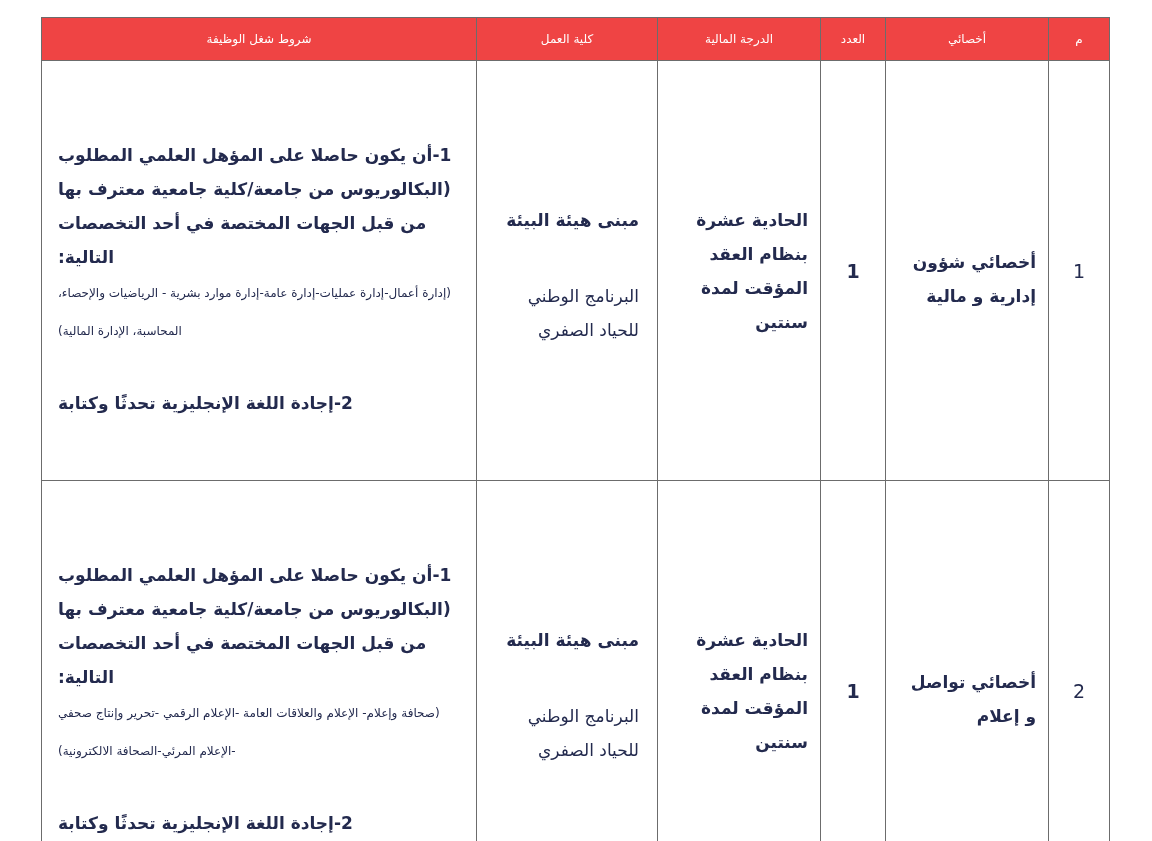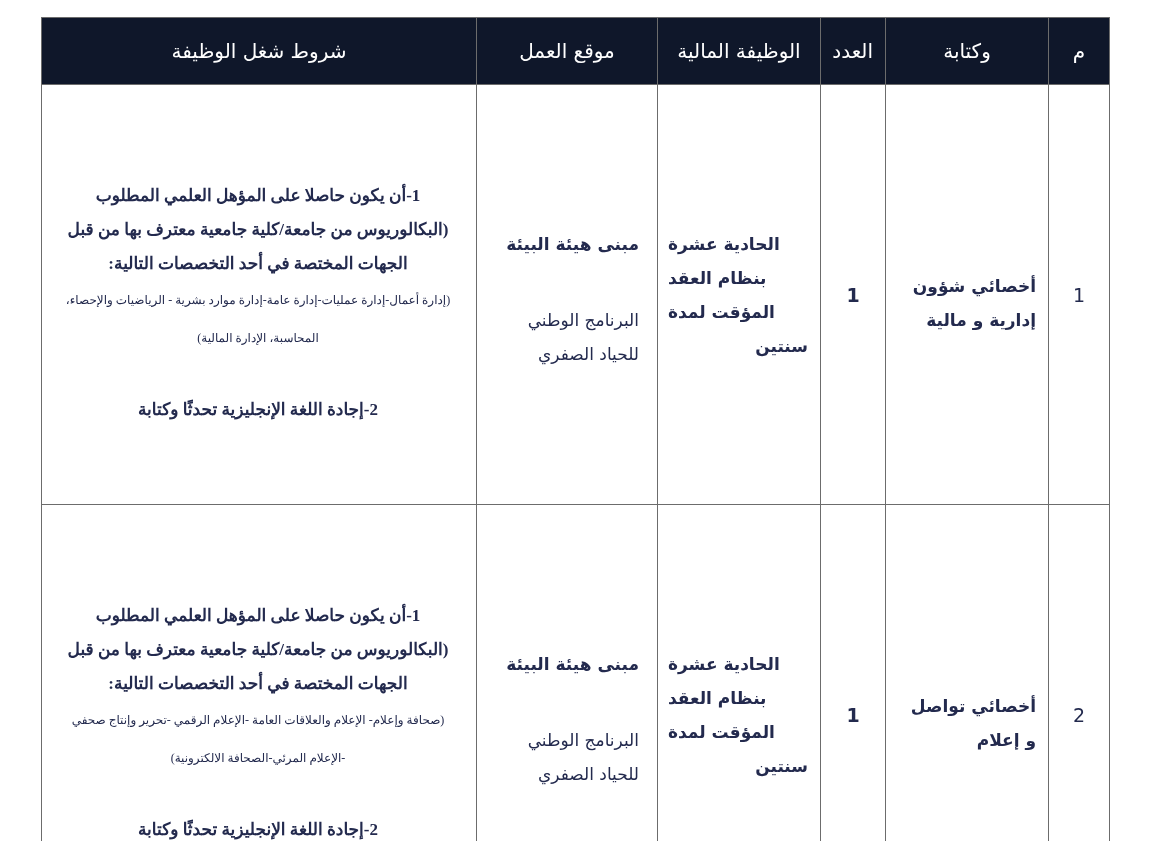--- a/index.html
+++ b/index.html
@@ -1,37 +1,37 @@
 <!DOCTYPE html>
 <html><head>
 <meta charset="utf-8">
 <style>
   html, body { margin: 0; padding: 0; background: #ffffff; }
   body { width: 1152px; height: 841px; position: relative; overflow: hidden;
          font-family: "DejaVu Sans", "Liberation Sans", sans-serif; color: #232a4e; }
   .jobs-table { position: absolute; left: 41px; top: 17px; width: 1068px;
                 border-collapse: collapse; direction: rtl; table-layout: fixed; }
   .jobs-table th, .jobs-table td { border: 1.5px solid #6c6c6c; }
-  .jobs-table th { background: #0f172a; color: #ffffff; font-weight: normal;
-                   font-size: 20px; height: 42px; padding: 12px; text-align: center; }
+  .jobs-table th { background: #ef4444; color: #ffffff; font-weight: normal;
+                   font-size: 12px; height: 42px; padding: 0; text-align: center; }
   .jobs-table td { vertical-align: middle; background: #ffffff; font-size: 17px; line-height: 34px; }
   .col-num { width: 61px; }
   .col-title { width: 163px; }
   .col-count { width: 65px; }
   .col-grade { width: 163px; }
   .col-location { width: 181px; }
   .col-conditions { width: 435px; }
   td.num, td.count { text-align: center; font-size: 19px; font-weight: bold; }
   td.num { font-weight: normal; }
   td.title { padding: 16px 12px 0 10px; font-weight: bold; text-align: right; }
-  td.grade { padding: 0 12px 0 10px; font-weight: bold; text-align: left; text-align-last: right; }
+  td.grade { padding: 0 12px 0 10px; font-weight: bold; text-align: right; text-align-last: right; }
   td.location { padding: 8px 18px 0 18px; text-align: right; }
   td.location .loc-main { font-weight: bold; display: block; }
   td.location .loc-sub { display: block; margin-top: 42px; font-weight: normal; }
-  td.conditions { padding: 28px 18px 12px 16px; text-align: center; font-family: Liberation Serif, serif; }
+  td.conditions { padding: 28px 18px 12px 16px; text-align: left; }
   .cond-1 { font-weight: bold; display: block; }
   .cond-specs { display: block; font-weight: normal; font-size: 12px; line-height: 38px; }
   .cond-2 { font-weight: bold; display: block; margin-top: 36px; }
   tr.row-1 td { height: 379px; }
   tr.row-2 td { height: 379px; }
 </style>
 </head>
 <body>
 
 <table class="jobs-table">
@@ -39,24 +39,24 @@
     <col class="col-num">
       <col class="col-title">
       <col class="col-count">
     <col class="col-grade">
       <col class="col-location">
       <col class="col-conditions">
   </colgroup>
   <thead>
     <tr>
       <th>م</th>
-      <th>وكتابة</th>
+      <th>أخصائي</th>
       <th>العدد</th>
-      <th>الوظيفة المالية</th>
-      <th>موقع العمل</th>
+      <th>الدرجة المالية</th>
+      <th>كلية العمل</th>
       <th>شروط شغل الوظيفة</th>
     </tr>
   </thead>
   <tbody>
     <tr class="row-1">
       <td class="num">1</td>
       <td class="title">أخصائي شؤون إدارية و مالية</td>
       <td class="count">1</td>
       <td class="grade">الحادية عشرة بنظام العقد المؤقت لمدة سنتين</td>
       <td class="location">

